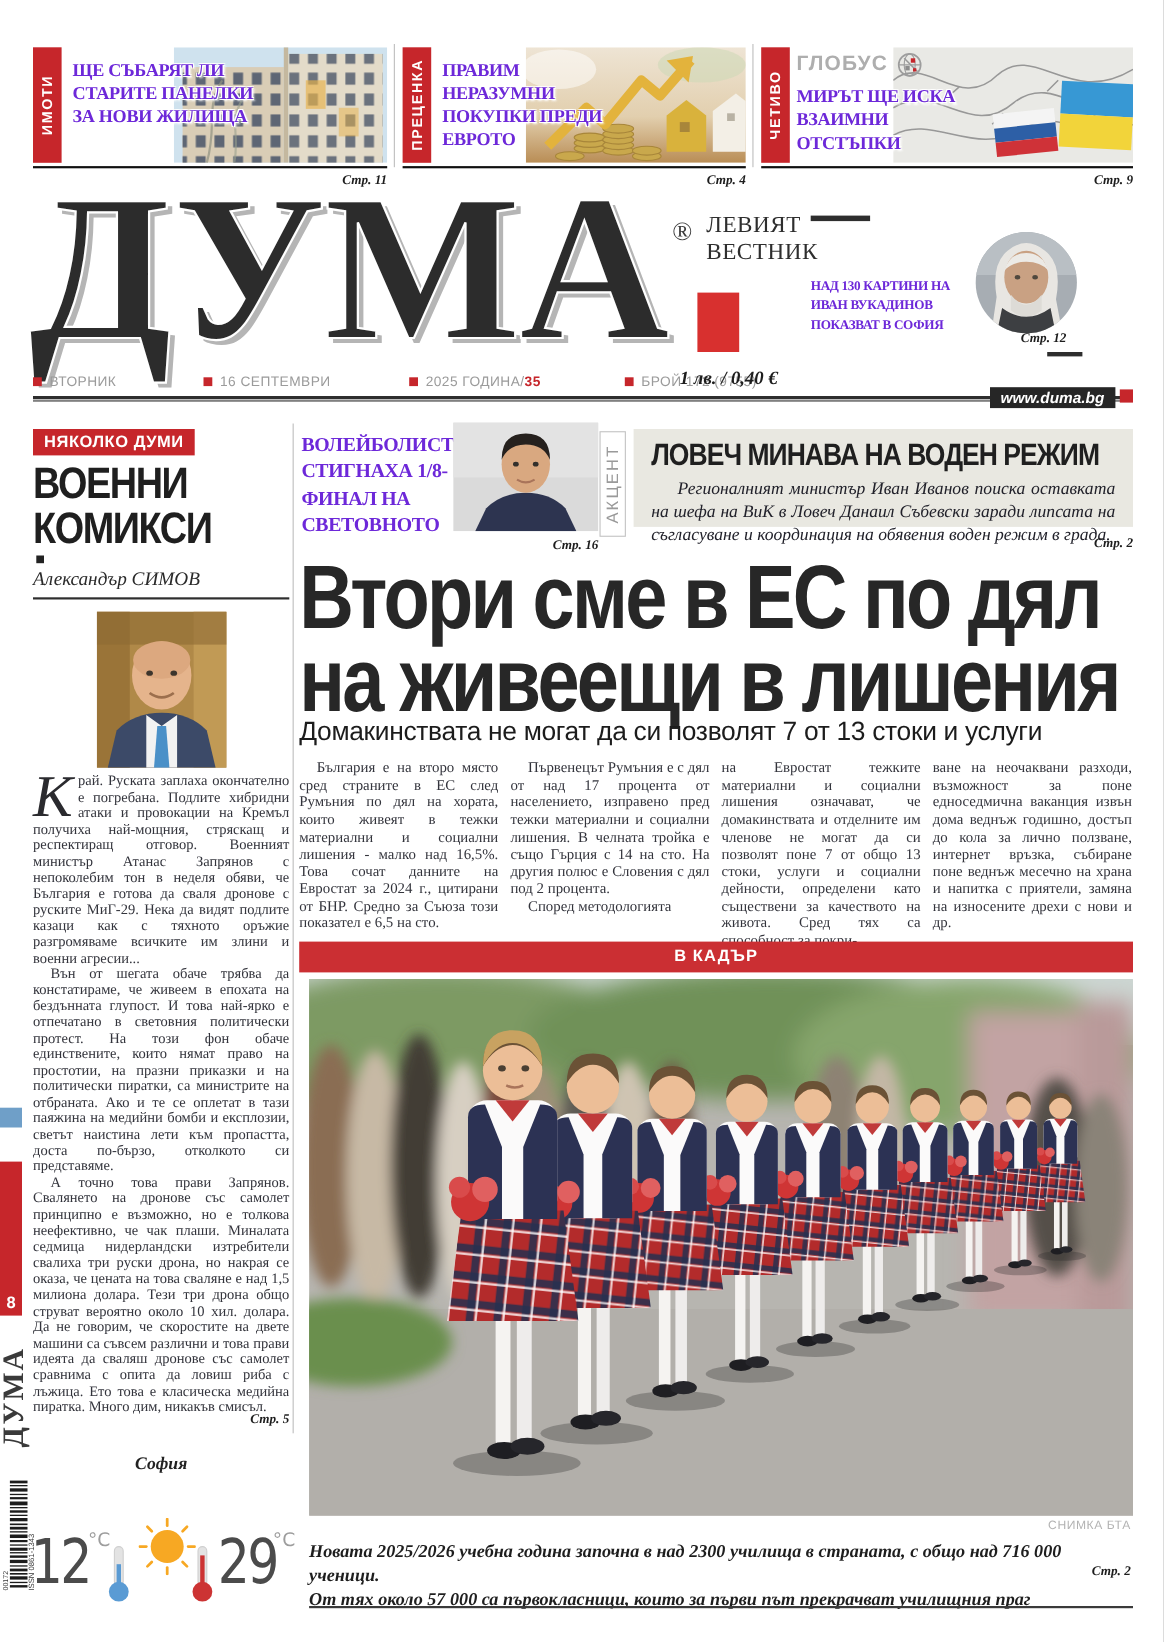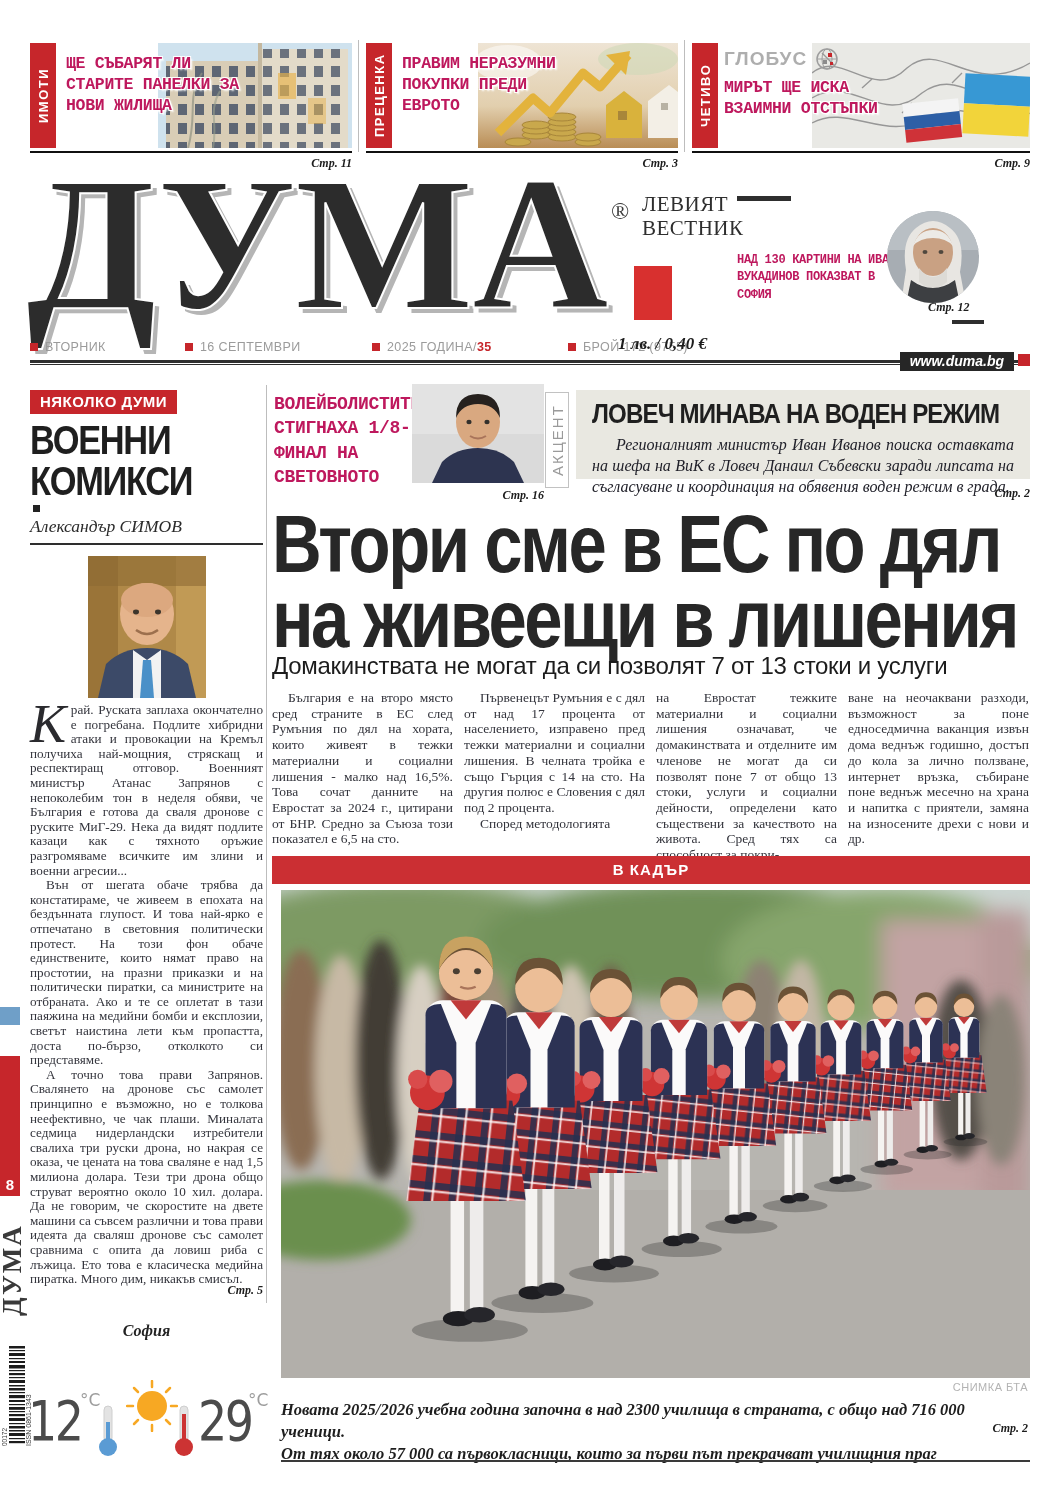--- a/index.html
+++ b/index.html
@@ -3,21 +3,21 @@
 <meta charset="utf-8">
 <style>
   * { margin:0; padding:0; box-sizing:border-box; }
   body { background:#888; font-family:"Liberation Serif", serif; }
   .page { position:relative; width:1058px; height:1493px; background:#fff; margin:0 auto; overflow:hidden; color:#2b2b30; }
   .abs { position:absolute; }
   .sans { font-family:"Liberation Sans", sans-serif; }
   .serif { font-family:"Liberation Serif", serif; }
   .vtext { writing-mode:vertical-rl; transform:rotate(180deg); text-orientation:mixed; display:flex; align-items:center; justify-content:center; }
   .vlabel { background:#c6262b; color:#fff; font-family:"Liberation Sans",sans-serif; font-weight:bold; font-size:13px; letter-spacing:1.5px; }
-  .teaser-title { font-family:Liberation Mono, monospace; font-weight:bold; font-size:16.5px; line-height:1.28; color:#be185d; letter-spacing:-0.3px;
+  .teaser-title { font-family:Liberation Serif, serif; font-weight:bold; font-size:16.5px; line-height:1.28; color:#6d28d9; letter-spacing:-0.3px;
      text-shadow:1px 1px 0 #fff,-1px -1px 0 #fff,1px -1px 0 #fff,-1px 1px 0 #fff, 2px 2px 2px #fff; }
   .page-ref { font-style:italic; font-weight:bold; font-size:12px; color:#1d1d1d; }
   .rule-thin-v { width:1px; background:#bdbdbd; }
   .black-rule { height:2px; background:#101010; }
   .masthead-title { font-family:"Liberation Serif",serif; font-weight:bold; font-size:190px; line-height:0.78; color:#2c2c2c; letter-spacing:-2px;
      -webkit-text-stroke:2px #fff; text-shadow:5px 5px 0 #b5b5b5; }
   .dateline-item { font-family:"Liberation Sans",sans-serif; font-size:12.5px; color:#9b9b9b; letter-spacing:0.4px; white-space:nowrap; }
   .dateline-item .sq { display:inline-block; width:8px; height:8px; background:#c6262b; margin-right:7px; }
   .cond { font-family:"Liberation Sans",sans-serif; font-weight:bold; letter-spacing:-1px; color:#1f1f1f; }
   .scalex { transform:scaleX(0.86); transform-origin:0 0; }
@@ -96,21 +96,21 @@
       <g>
         <path d="M128,95 L128,62 L146,48 L164,62 L164,95 Z" fill="#d9b23c"></path>
         <path d="M170,95 L170,58 L191,42 L200,49 L200,95 Z" fill="#f3efe6"></path>
         <rect x="183" y="60" width="7" height="7" fill="#b8b2a4"></rect>
         <rect x="140" y="68" width="9" height="9" fill="#a8863a"></rect>
       </g>
     </svg>
     <div class="teaser-title abs" style="left:36px;top:10px;width:170px;">ПРАВИМ НЕРАЗУМНИ ПОКУПКИ ПРЕДИ ЕВРОТО</div>
   </div>
   <div class="abs black-rule" style="left:366px;top:151px;width:312px;"></div>
-  <div class="abs page-ref" style="left:366px;top:156px;width:312px;text-align:right;">Стр. 3</div>
+  <div class="abs page-ref" style="left:366px;top:156px;width:312px;text-align:right;">Стр. 4</div>
 
   <div class="abs rule-thin-v" style="left:684px;top:40px;height:112px;"></div>
 
   <div class="abs" style="left:692px;top:43px;width:338px;height:105px;">
     <div class="vlabel vtext abs" style="left:0;top:0;width:26px;height:105px;">ЧЕТИВО</div>
     <svg class="abs" style="left:120px;top:0;width:218px;height:105px;" viewBox="0 0 218 105">
       <rect width="218" height="105" fill="#e9e9e5"></rect>
       <g stroke="#8f8f8f" stroke-width="1.4" fill="none" opacity="0.9">
         <path d="M0,30 C30,5 60,60 95,25 C130,-5 160,55 218,20"></path>
         <path d="M0,55 C40,30 70,85 110,50 C150,20 180,80 218,45"></path>

